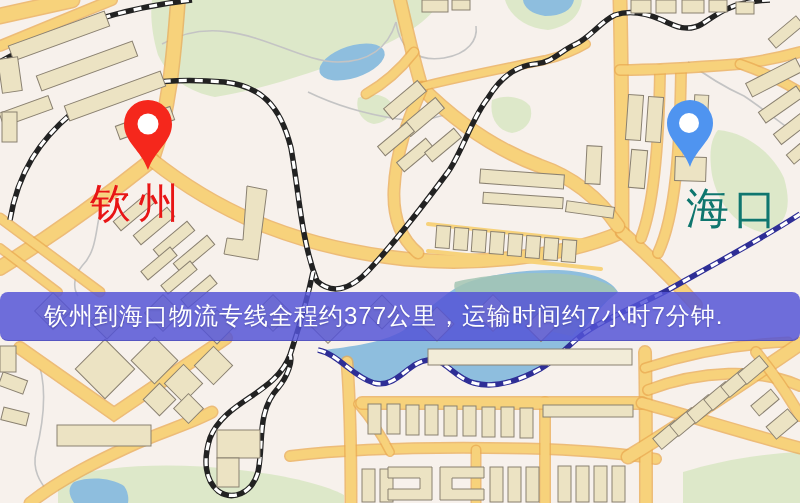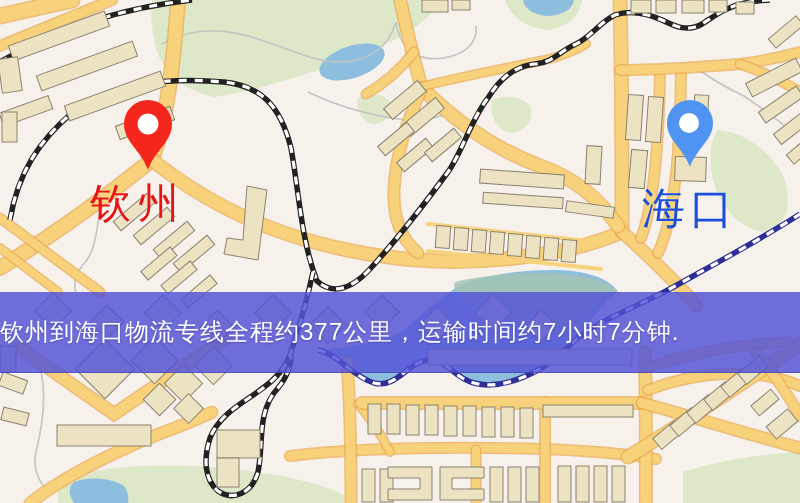--- a/index.html
+++ b/index.html
@@ -3,23 +3,23 @@
 <meta charset="utf-8">
 <style>
   html,body{margin:0;padding:0;background:#222;}
   .stage{position:relative;width:800px;height:503px;overflow:hidden;
          font-family:"Liberation Sans","DejaVu Sans",sans-serif;background:#f7f1ec;}
   .stage svg{position:absolute;left:0;top:0;}
   .map-label{position:absolute;font-weight:normal;white-space:nowrap;
              text-shadow:0 0 2px rgba(255,255,255,.45);}
   .map-label.qin{left:90px;top:176px;font-size:41px;letter-spacing:7px;}
   .map-label.hai{left:642px;top:180px;font-size:43px;letter-spacing:5px;}
-  .banner{position:absolute;left:0;top:292px;width:800px;height:81px;
-          display:flex;align-items:center;box-sizing:border-box;
-          border-bottom:1px solid rgba(55,55,160,.45);}
+  .banner{position:absolute;left:0;top:292px;width:800px;height:49px;
+          display:flex;align-items:center;box-sizing:border-box;padding-left:44px;
+          border-bottom:1px solid rgba(55,55,160,.45);border-radius:8px;}
   .banner span{font-size:24px;letter-spacing:1px;
                text-shadow:0 1px 2px rgba(40,40,120,.4);}
 </style>
 </head>
 <body>
 
 <div class="stage" style="background: rgb(247, 241, 236);">
 
   <svg id="map" width="800" height="503" viewBox="0 0 800 503">
     <g id="layer-parks">
@@ -232,19 +232,19 @@
       <path class="pin-body" d="M0,0 C-7,-20 -24,-28 -24,-46 A24,24 0 1 1 24,-46 C24,-28 7,-20 0,0 Z" fill="#f5271c"></path>
       <circle class="pin-hole" cx="0" cy="-46" r="10.5" fill="#ffffff"></circle>
     </g>
     <g id="pin-haikou" transform="translate(690,167)">
       <path class="pin-body" d="M0,0 C-6.7,-19 -23,-27 -23,-44 A23,23 0 1 1 23,-44 C23,-27 6.7,-19 0,0 Z" fill="#4f94f0"></path>
       <circle class="pin-hole" cx="-1" cy="-44" r="10" fill="#ffffff"></circle>
     </g>
   </svg>
 
   <div class="map-label qin" style="color: rgb(232, 21, 21);">钦州</div>
-  <div class="map-label hai" style="color: #1d4ed8;">海口</div>
+  <div class="map-label hai" style="color: #0f766e; margin-left: 44px;">海口</div>
 
   <div class="banner" style="background: rgba(84, 83, 214, 0.84); color: rgb(255, 255, 255);">
     <span>钦州到海口物流专线全程约377公里，运输时间约7小时7分钟.</span>
   </div>
 
 </div>
 
 </body></html>

